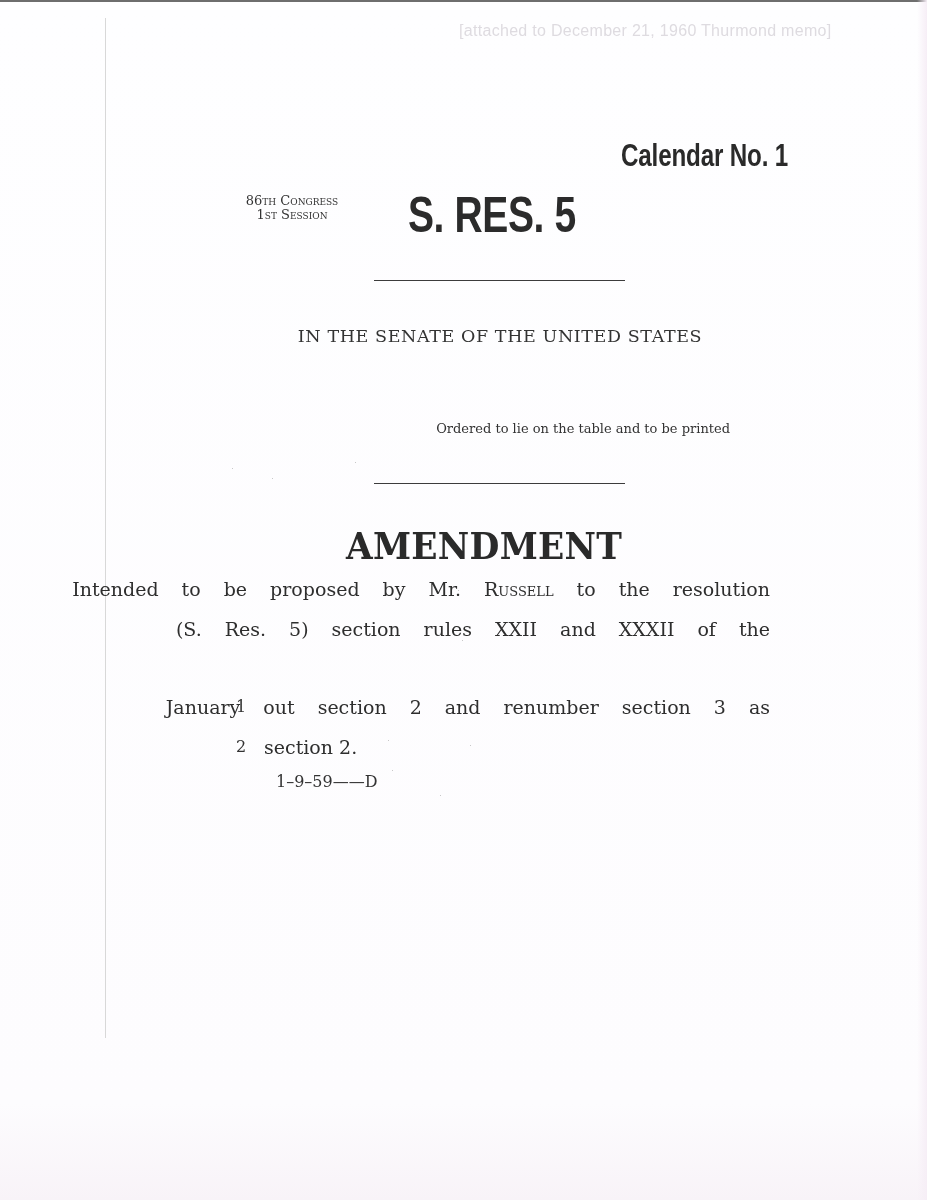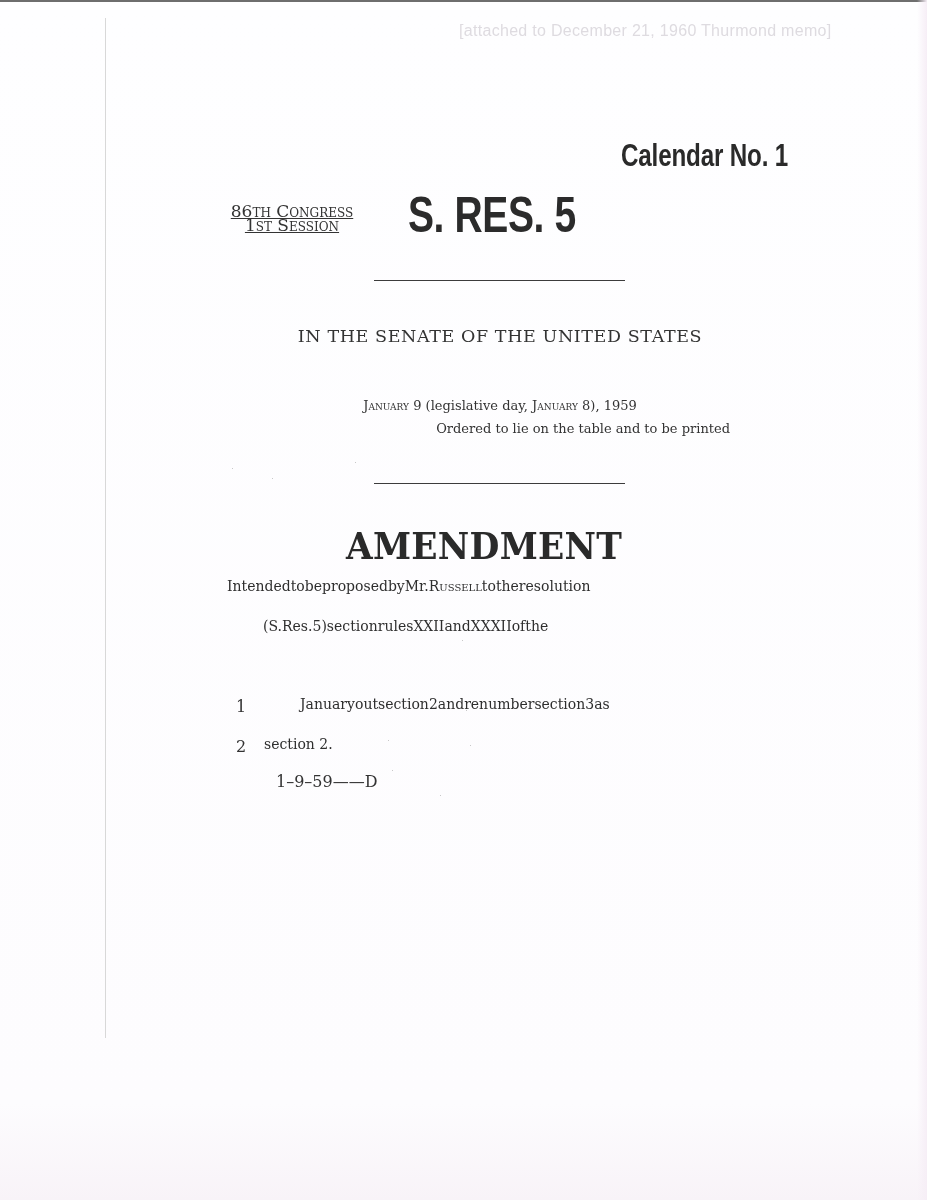--- a/index.html
+++ b/index.html
@@ -55,27 +55,26 @@
       font-weight: bold;
       font-size: 31px;
       color: #2a2a2a;
       transform: scaleX(0.78);
       transform-origin: left top;
       white-space: nowrap;
       letter-spacing: -0.2px;
     }
     .congress-block {
       position: absolute;
-      left: 226px; top: 204px;
+      left: 226px; top: 194px;
       width: 132px;
       text-align: center;
-      font-size: 17px;
+      font-size: 13px;
       line-height: 14px;
       color: #333;
-      text-decoration: underline;
     }
     .congress-block .sc {
       font-variant: small-caps;
     }
     .res-number {
       position: absolute;
       left: 408px; top: 186px;
       font-family: "Liberation Sans", sans-serif;
       font-weight: bold;
       font-size: 50px;
@@ -128,25 +127,26 @@
       font-weight: bold;
       font-size: 37px;
       color: #2a2a2a;
       letter-spacing: 0.3px;
       transform: scaleX(0.93);
       transform-origin: left top;
       white-space: nowrap;
     }
     .body-line {
       position: absolute;
-      font-size: 14px;
+      font-size: 19px;
       color: #2e2e2e;
       white-space: nowrap;
       display: flex;
-      justify-content: flex-start;
+      justify-content: flex-end;
+      gap: 23px;
     }
     .body-line span { display: inline-block; }
     .intro-1 { left: 227px; top: 578px; width: 543px; }
     .intro-2 { left: 263px; top: 618px; width: 507px; }
     .intro-3 { left: 263px; top: 658px; }
     .sc { font-variant: small-caps; }
     .line-number {
       position: absolute;
       font-size: 16px;
       color: #333;
@@ -184,23 +184,20 @@
     <div class="sc">86th Congress</div>
     <div class="sc">1st Session</div>
   </div>
 
   <div class="res-number">S. RES. 5</div>
 
   <div class="rule rule-1"></div>
 
   <div class="senate-heading">IN THE SENATE OF THE UNITED STATES</div>
 
-  <div class="date-line">
-    <span class="sc">January</span><span> 9 (legislative day, </span><span class="sc">January</span><span> 8), 1959</span>
-  </div>
   <div class="ordered-line">Ordered to lie on the table and to be printed</div>
 
   <div class="rule rule-2"></div>
 
   <div class="amendment-title">AMENDMENT</div>
 
   <div class="body-line intro-1">
     <span>Intended</span>
     <span>to</span>
     <span>be</span>

